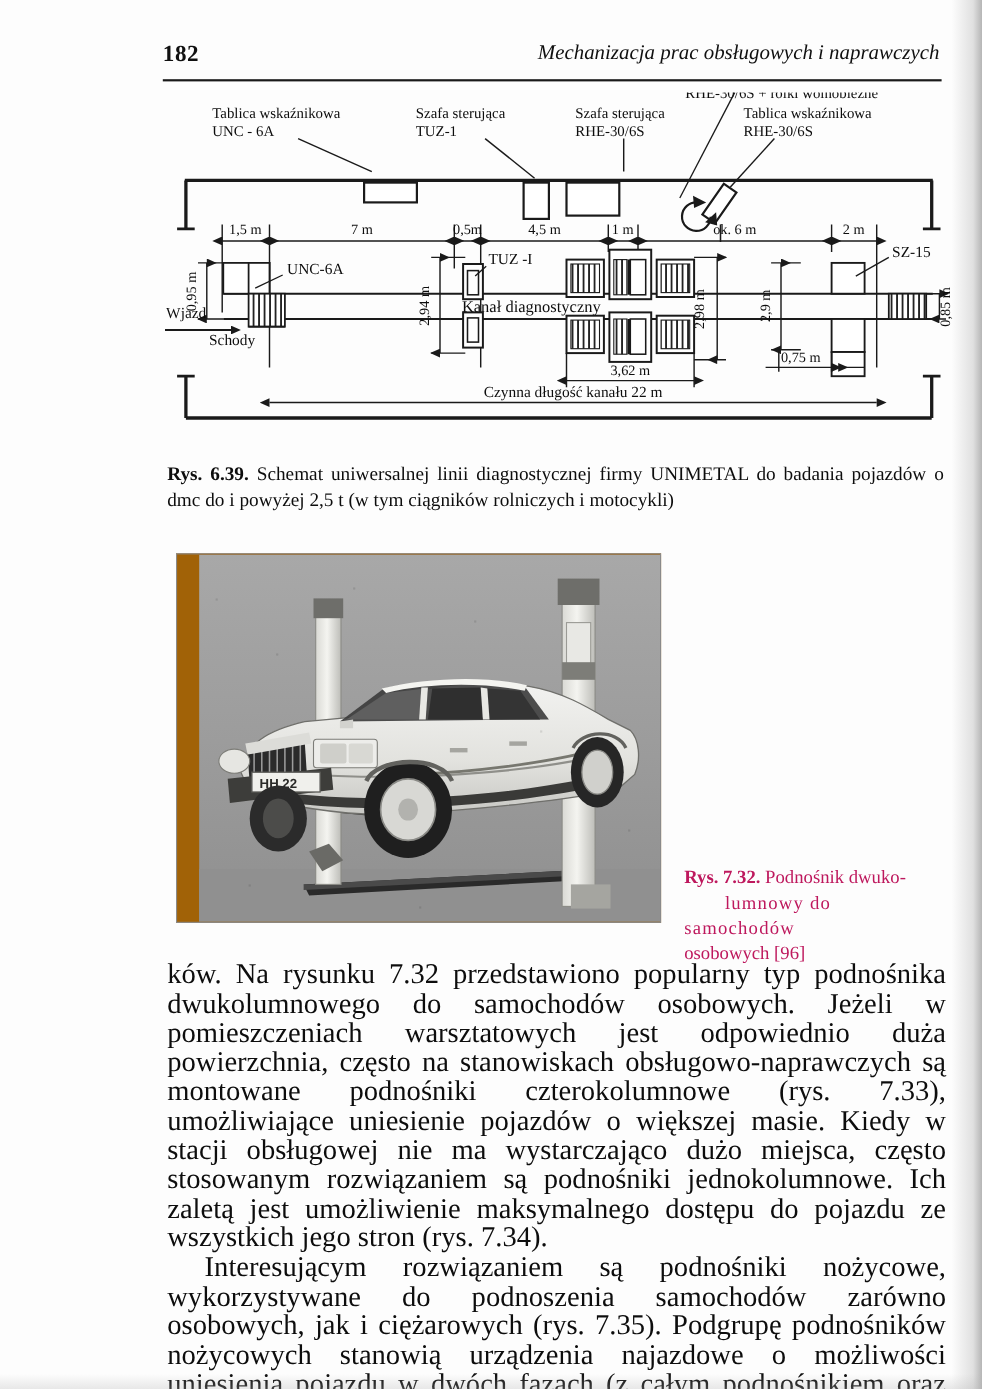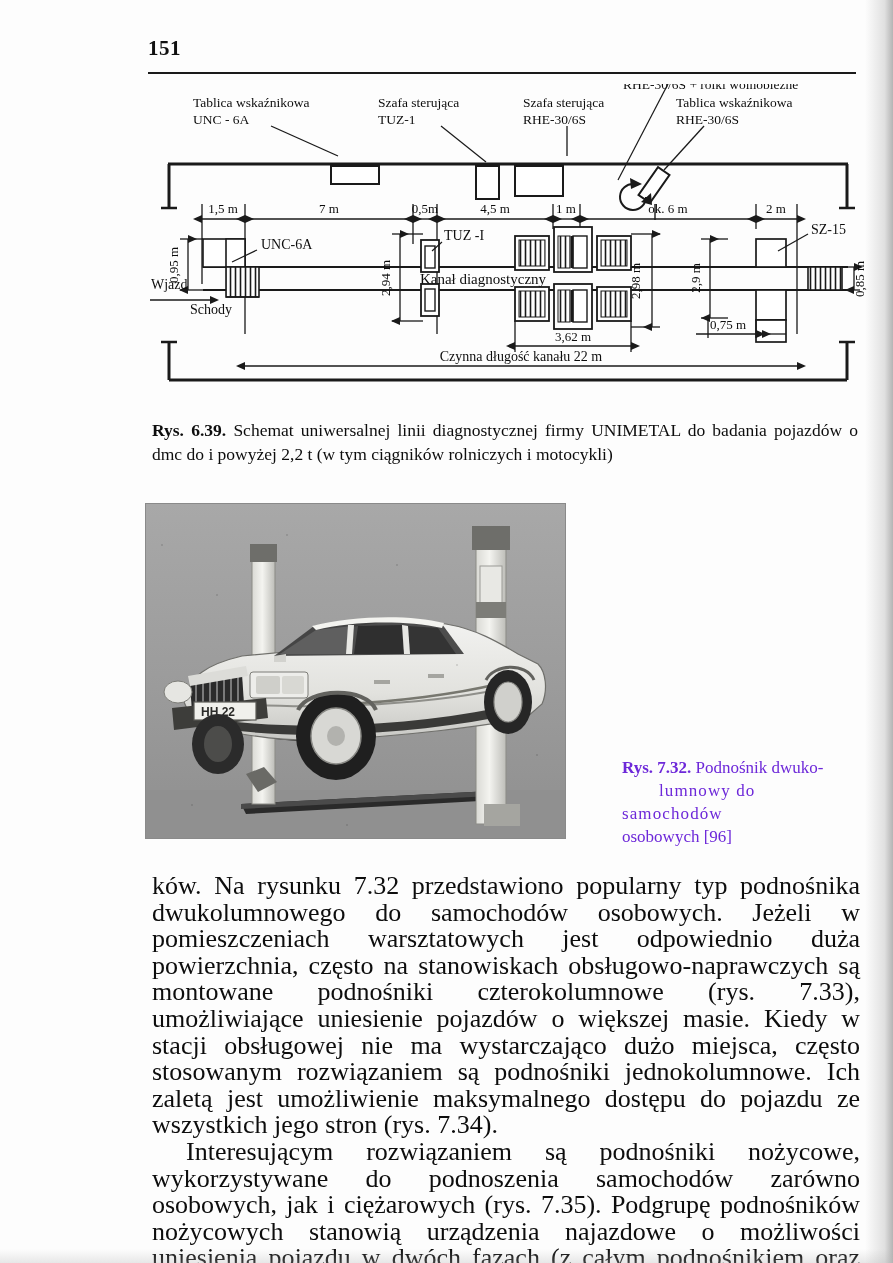--- a/index.html
+++ b/index.html
@@ -95,39 +95,40 @@
     color: #0d0d0d;
     text-align: justify;
   }
   .caption-731 .cap-label {
     font-weight: bold;
   }
 
   
   .photo-frame {
     position: absolute;
-    left: 145px;
+    left: 160px;
     top: 503px;
     width: 419px;
     height: 334px;
     background: #a16207;
     overflow: hidden;
     border: 1px solid #8a8a8a;
+    padding-left: 20px;
   }
   .photo-frame svg { display: block; }
 
   
   .caption-732 {
     position: absolute;
     left: 622px;
-    top: 756px;
+    top: 786px;
     width: 238px;
     font-size: 17px;
     line-height: 23px;
-    color: #6d28d9;
+    color: #be185d;
   }
   .caption-732 .cap-label { font-weight: bold; }
   .caption-732 .l2 { letter-spacing: 1.1px; margin-left: 37px; }
 
   
   .body-text {
     position: absolute;
     left: 152px;
     top: 873px;
     width: 708px;
@@ -143,21 +144,22 @@
   .body-text p.indent {
     text-indent: 34px;
   }
 </style>
 </head>
 <body>
 
 <div class="page">
 
   <div class="header">
-    <div class="page-number">151</div>
+    <div class="page-number">182</div>
+    <div class="running-title">Mechanizacja prac obsługowych i naprawczych</div>
   </div>
   <div class="header-rule"></div>
 
   <div class="schematic">
     <svg width="720" height="310" viewBox="0 0 720 310" xmlns="http://www.w3.org/2000/svg">
       <defs>
         <marker id="arrL" markerWidth="10" markerHeight="8" refX="9" refY="4" orient="auto" markerUnits="userSpaceOnUse">
           <path d="M9,0 L9,8 L0,4 z" fill="#1a1a1a"></path>
         </marker>
         <marker id="arrR" markerWidth="10" markerHeight="8" refX="1" refY="4" orient="auto" markerUnits="userSpaceOnUse">
@@ -367,21 +369,21 @@
         <path d="M691,258 L707,258" stroke-width="2.5"></path>
       </g>
       <g stroke="#1a1a1a" stroke-width="1.4" fill="none">
         <line x1="97" y1="282" x2="649" y2="282" marker-start="url(#arrL)" marker-end="url(#arrR)"></line>
       </g>
       <text x="373" y="277" font-family="Liberation Serif, serif" font-size="14" fill="#0d0d0d" text-anchor="middle">Czynna długość kanału 22 m</text>
     </svg>
   </div>
 
   <div class="caption-731">
-    <span class="cap-label">Rys. 6.39.</span><span> Schemat uniwersalnej linii diagnostycznej firmy UNIMETAL do badania pojazdów o dmc do i powyżej 2,2 t (w tym ciągników rolniczych i motocykli)</span>
+    <span class="cap-label">Rys. 6.39.</span><span> Schemat uniwersalnej linii diagnostycznej firmy UNIMETAL do badania pojazdów o dmc do i powyżej 2,5 t (w tym ciągników rolniczych i motocykli)</span>
   </div>
 
   <div class="photo-frame">
     <svg width="419" height="334" viewBox="0 0 419 334" xmlns="http://www.w3.org/2000/svg">
       <defs>
         <linearGradient id="bgGrad" x1="0" y1="0" x2="0" y2="1">
           <stop offset="0%" stop-color="#a8a8a8"></stop>
           <stop offset="55%" stop-color="#9b9b9b"></stop>
           <stop offset="100%" stop-color="#8f8f8f"></stop>
         </linearGradient>

